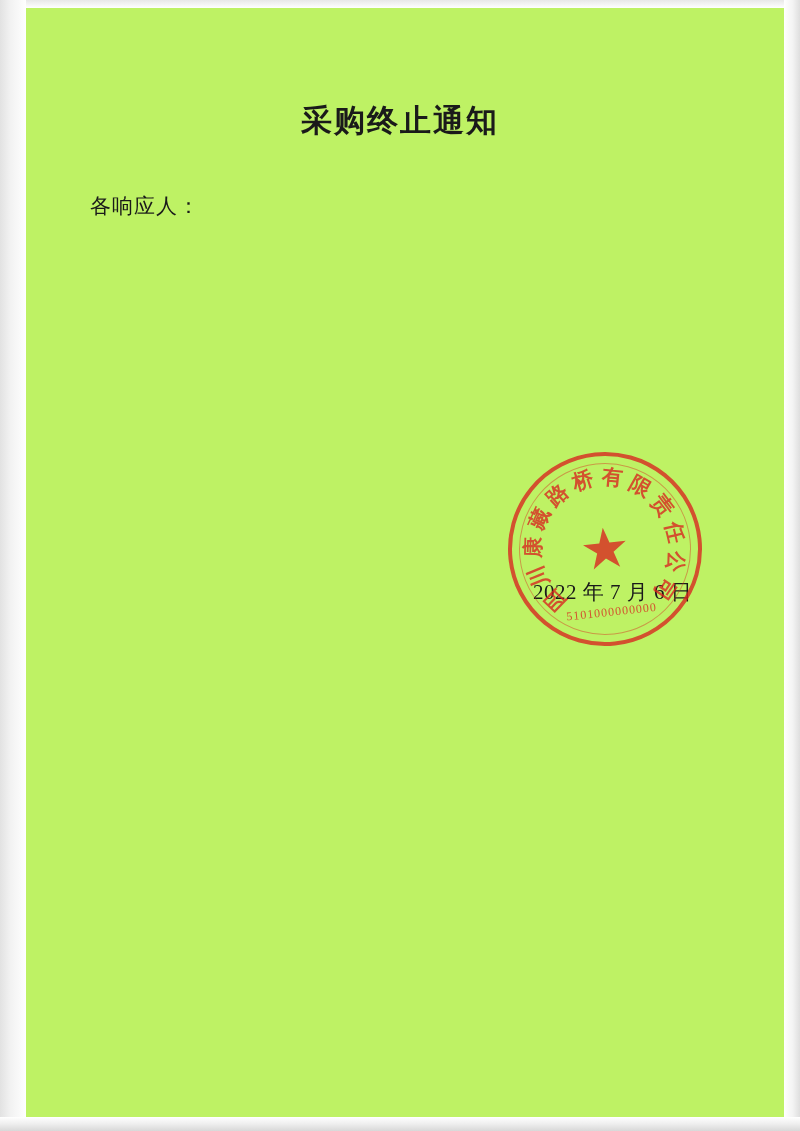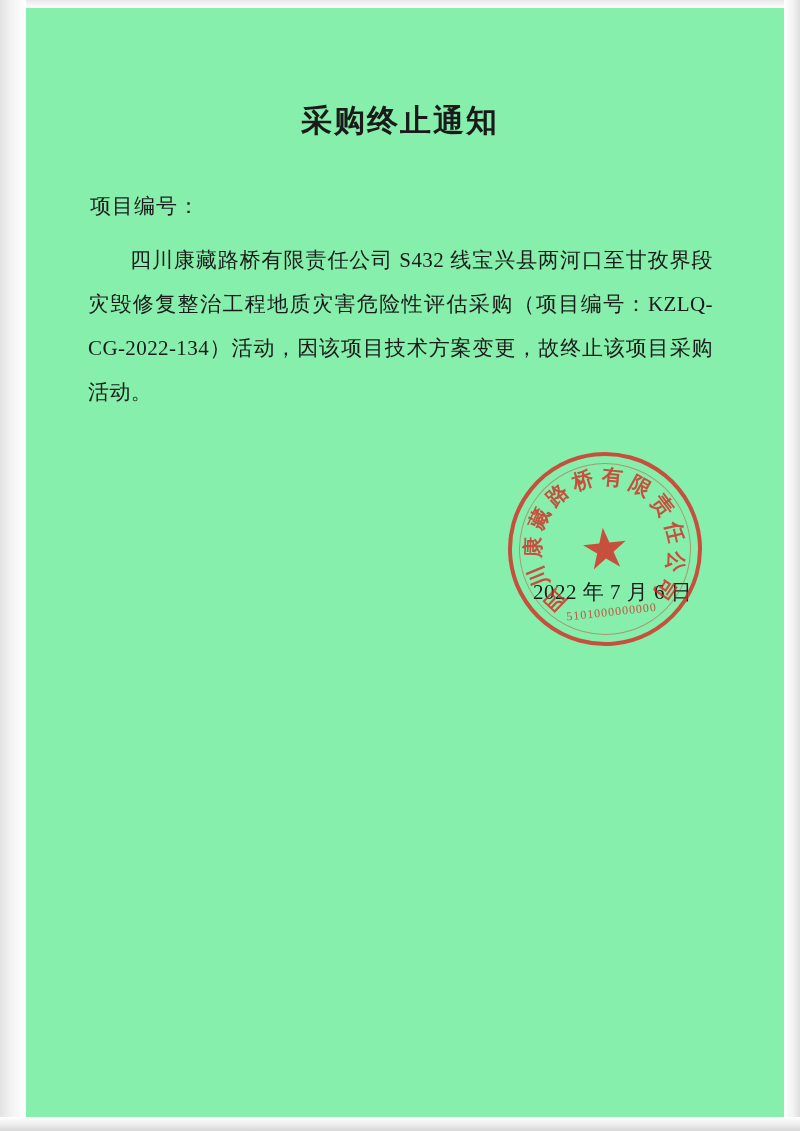--- a/index.html
+++ b/index.html
@@ -4,21 +4,21 @@
 <style>
   html, body {
     margin: 0;
     padding: 0;
     background: #8d8d8d;
   }
   .page {
     position: relative;
     width: 800px;
     height: 1131px;
-    background: #86efac;
+    background: #bef264;
     overflow: hidden;
     font-family: "Liberation Serif", "DejaVu Serif", serif;
     color: #1a1a1a;
   }
   
   .scan-edge-left {
     position: absolute;
     left: 0; top: 0;
     width: 26px; height: 100%;
     background: linear-gradient(to right, #e2e2e2 0%, #f2f2f2 40%, #ffffff 100%);
@@ -150,23 +150,22 @@
 
 <div class="page">
 
   <div class="scan-edge-top"></div>
   <div class="scan-edge-left"></div>
   <div class="scan-edge-right"></div>
   <div class="scan-edge-bottom"></div>
 
   <div class="doc-title">采购终止通知</div>
 
-  <div class="salutation">项目编号：</div>
+  <div class="salutation">各响应人：</div>
 
-  <div class="body-text">四川康藏路桥有限责任公司 S432 线宝兴县两河口至甘孜界段灾毁修复整治工程地质灾害危险性评估采购（项目编号：KZLQ-CG-2022-134）活动，因该项目技术方案变更，故终止该项目采购活动。</div>
 
 
   <div class="sign-date">2022 年 7 月 6 日</div>
 
   <div class="seal">
     <div class="seal-inner"></div>
     <div class="seal-ring-text" id="seal-ring">
         <span style="transform: rotate(-130deg) translate(0px, -72px) translate(-50%, -50%) rotate(0deg);">四</span>
         <span style="transform: rotate(-106.364deg) translate(0px, -72px) translate(-50%, -50%) rotate(0deg);">川</span>
         <span style="transform: rotate(-82.7273deg) translate(0px, -72px) translate(-50%, -50%) rotate(0deg);">康</span>

